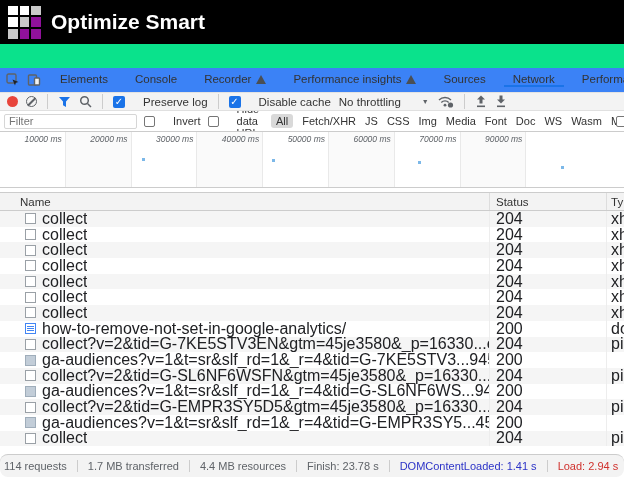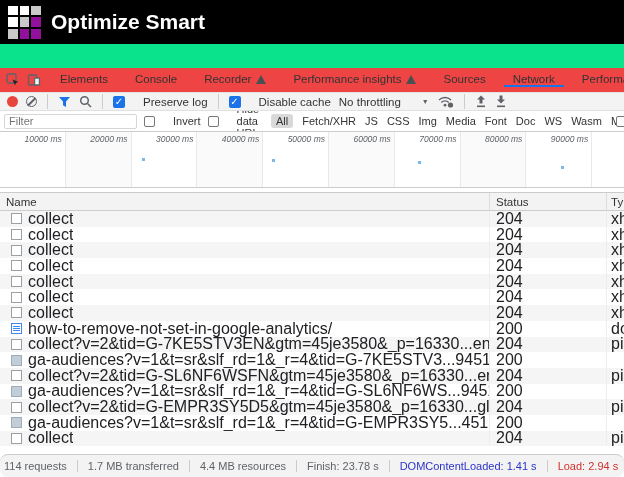--- a/index.html
+++ b/index.html
@@ -11,21 +11,21 @@
   }
   
   .brand { height:44px; background:#000; display:flex; align-items:center; padding-left:8px; flex:none; }
   .logo { width:33px; height:33px; display:grid; grid-template-columns:repeat(3,1fr); grid-template-rows:repeat(3,1fr); gap:2px; margin-right:10px; }
   .logo span { display:block; }
   .c-w { background:#ffffff; } .c-g { background:#c9c9c9; } .c-p { background:#91119c; }
   .brand-title { color:#fff; font-size:21px; font-weight:bold; }
   .green-band { height:24px; background:#0ae28c; flex:none; }
 
   
-  .tabbar { height:25px; background:#ef4444; display:flex; align-items:stretch; border-bottom:1px solid #e3e3e3; flex:none; overflow:hidden; }
+  .tabbar { height:25px; background:#3b82f6; display:flex; align-items:stretch; border-bottom:1px solid #e3e3e3; flex:none; overflow:hidden; }
   .tb-icons { display:flex; align-items:center; gap:7px; padding:0 6px; }
   .vdiv { width:1px; height:15px; background:#ccc; align-self:center; margin:0 2px; }
   .tab { padding:0 9px; font-size:11.5px; color:#333; display:flex; align-items:center; gap:5px; white-space:nowrap; border-bottom:2px solid transparent; }
   .tab.active { border-bottom:2px solid #1a73e8; }
   .warn-tri { display:none; width:0; height:0; border-left:5px solid transparent; border-right:5px solid transparent; border-bottom:9px solid #4a4f54; }
   .warn-tri.show { display:inline-block; }
 
   
   .toolbar { height:18px; background:#f3f3f3; display:flex; align-items:center; padding:0 7px; gap:8px; border-bottom:1px solid #e0e0e0; flex:none; font-size:11.5px; color:#333; }
   .rec { width:11px; height:11px; border-radius:50%; background:#e8453c; flex:none; }
@@ -50,21 +50,21 @@
   
   .timeline { height:56px; border-bottom:1px solid #ccc; position:relative; display:flex; flex:none; overflow:hidden; }
   .tl-seg { width:65.8px; flex:none; border-right:1px solid #e9e9e9; font-size:8.5px; color:#5f6368; text-align:right; padding:2px 3px 0 0; white-space:nowrap;font-style:italic; }
   .tl-seg:nth-of-type(even) { background:#fafafa; }
   .tl-dot { position:absolute; width:3px; height:3px; background:#7cb8e8; }
 
   .tl-gap { height:4px; background:#fff; flex:none; }
 
   
   .thead { height:19px; background:#f3f3f3; border-top:1px solid #ccc; border-bottom:1px solid #ccc; display:flex; align-items:center; font-size:11.5px; color:#333; flex:none; }
-  .col-name { width:490px; flex:none; padding-left:6px; border-right:1px solid #ddd; height:100%; display:flex; align-items:center; overflow:hidden;text-align:right; }
+  .col-name { width:490px; flex:none; padding-left:20px; border-right:1px solid #ddd; height:100%; display:flex; align-items:center; overflow:hidden;text-align:right; }
   .col-status { width:117px; flex:none; padding-left:6px; border-right:1px solid #ddd; height:100%; display:flex; align-items:center; overflow:hidden; }
   .col-type { flex:1; padding-left:4px; height:100%; display:flex; align-items:center; overflow:hidden; }
   .rows { flex:none; }
   .net-row { height:15.7px; display:flex; align-items:center; font-size:16px; color:#202124; }
   .net-row:nth-of-type(odd) { background:#f5f5f5; }
   .net-row .col-name, .net-row .col-status { border-right:1px solid #ededed; }
   .rname { white-space:nowrap; overflow:hidden; }
   .ric { width:11px; height:11px; margin:0 6px 0 5px; flex:none; }
   .ric[data-icon="xhr"] { border:1px solid #9aa0a6; background:#fff; }
   .ric[data-icon="ga"]  { border:1px solid #9fadba; background:#c2cdd8; }
@@ -256,21 +256,20 @@
     <div class="tl-seg">30000 ms</div>
 
     <div class="tl-seg">40000 ms</div>
 
     <div class="tl-seg">50000 ms</div>
 
     <div class="tl-seg">60000 ms</div>
 
     <div class="tl-seg">70000 ms</div>
 
-    <div class="tl-seg">80000 ms</div>
 
     <div class="tl-seg">90000 ms</div>
   <span class="tl-dot" style="left: 142px; top: 26px;"></span>
     <span class="tl-dot" style="left: 272px; top: 27px;"></span>
     <span class="tl-dot" style="left: 418px; top: 29px;"></span>
     <span class="tl-dot" style="left: 561px; top: 34px;"></span>
   </div>
 <div class="tl-gap"></div>
 
 <div class="thead">

